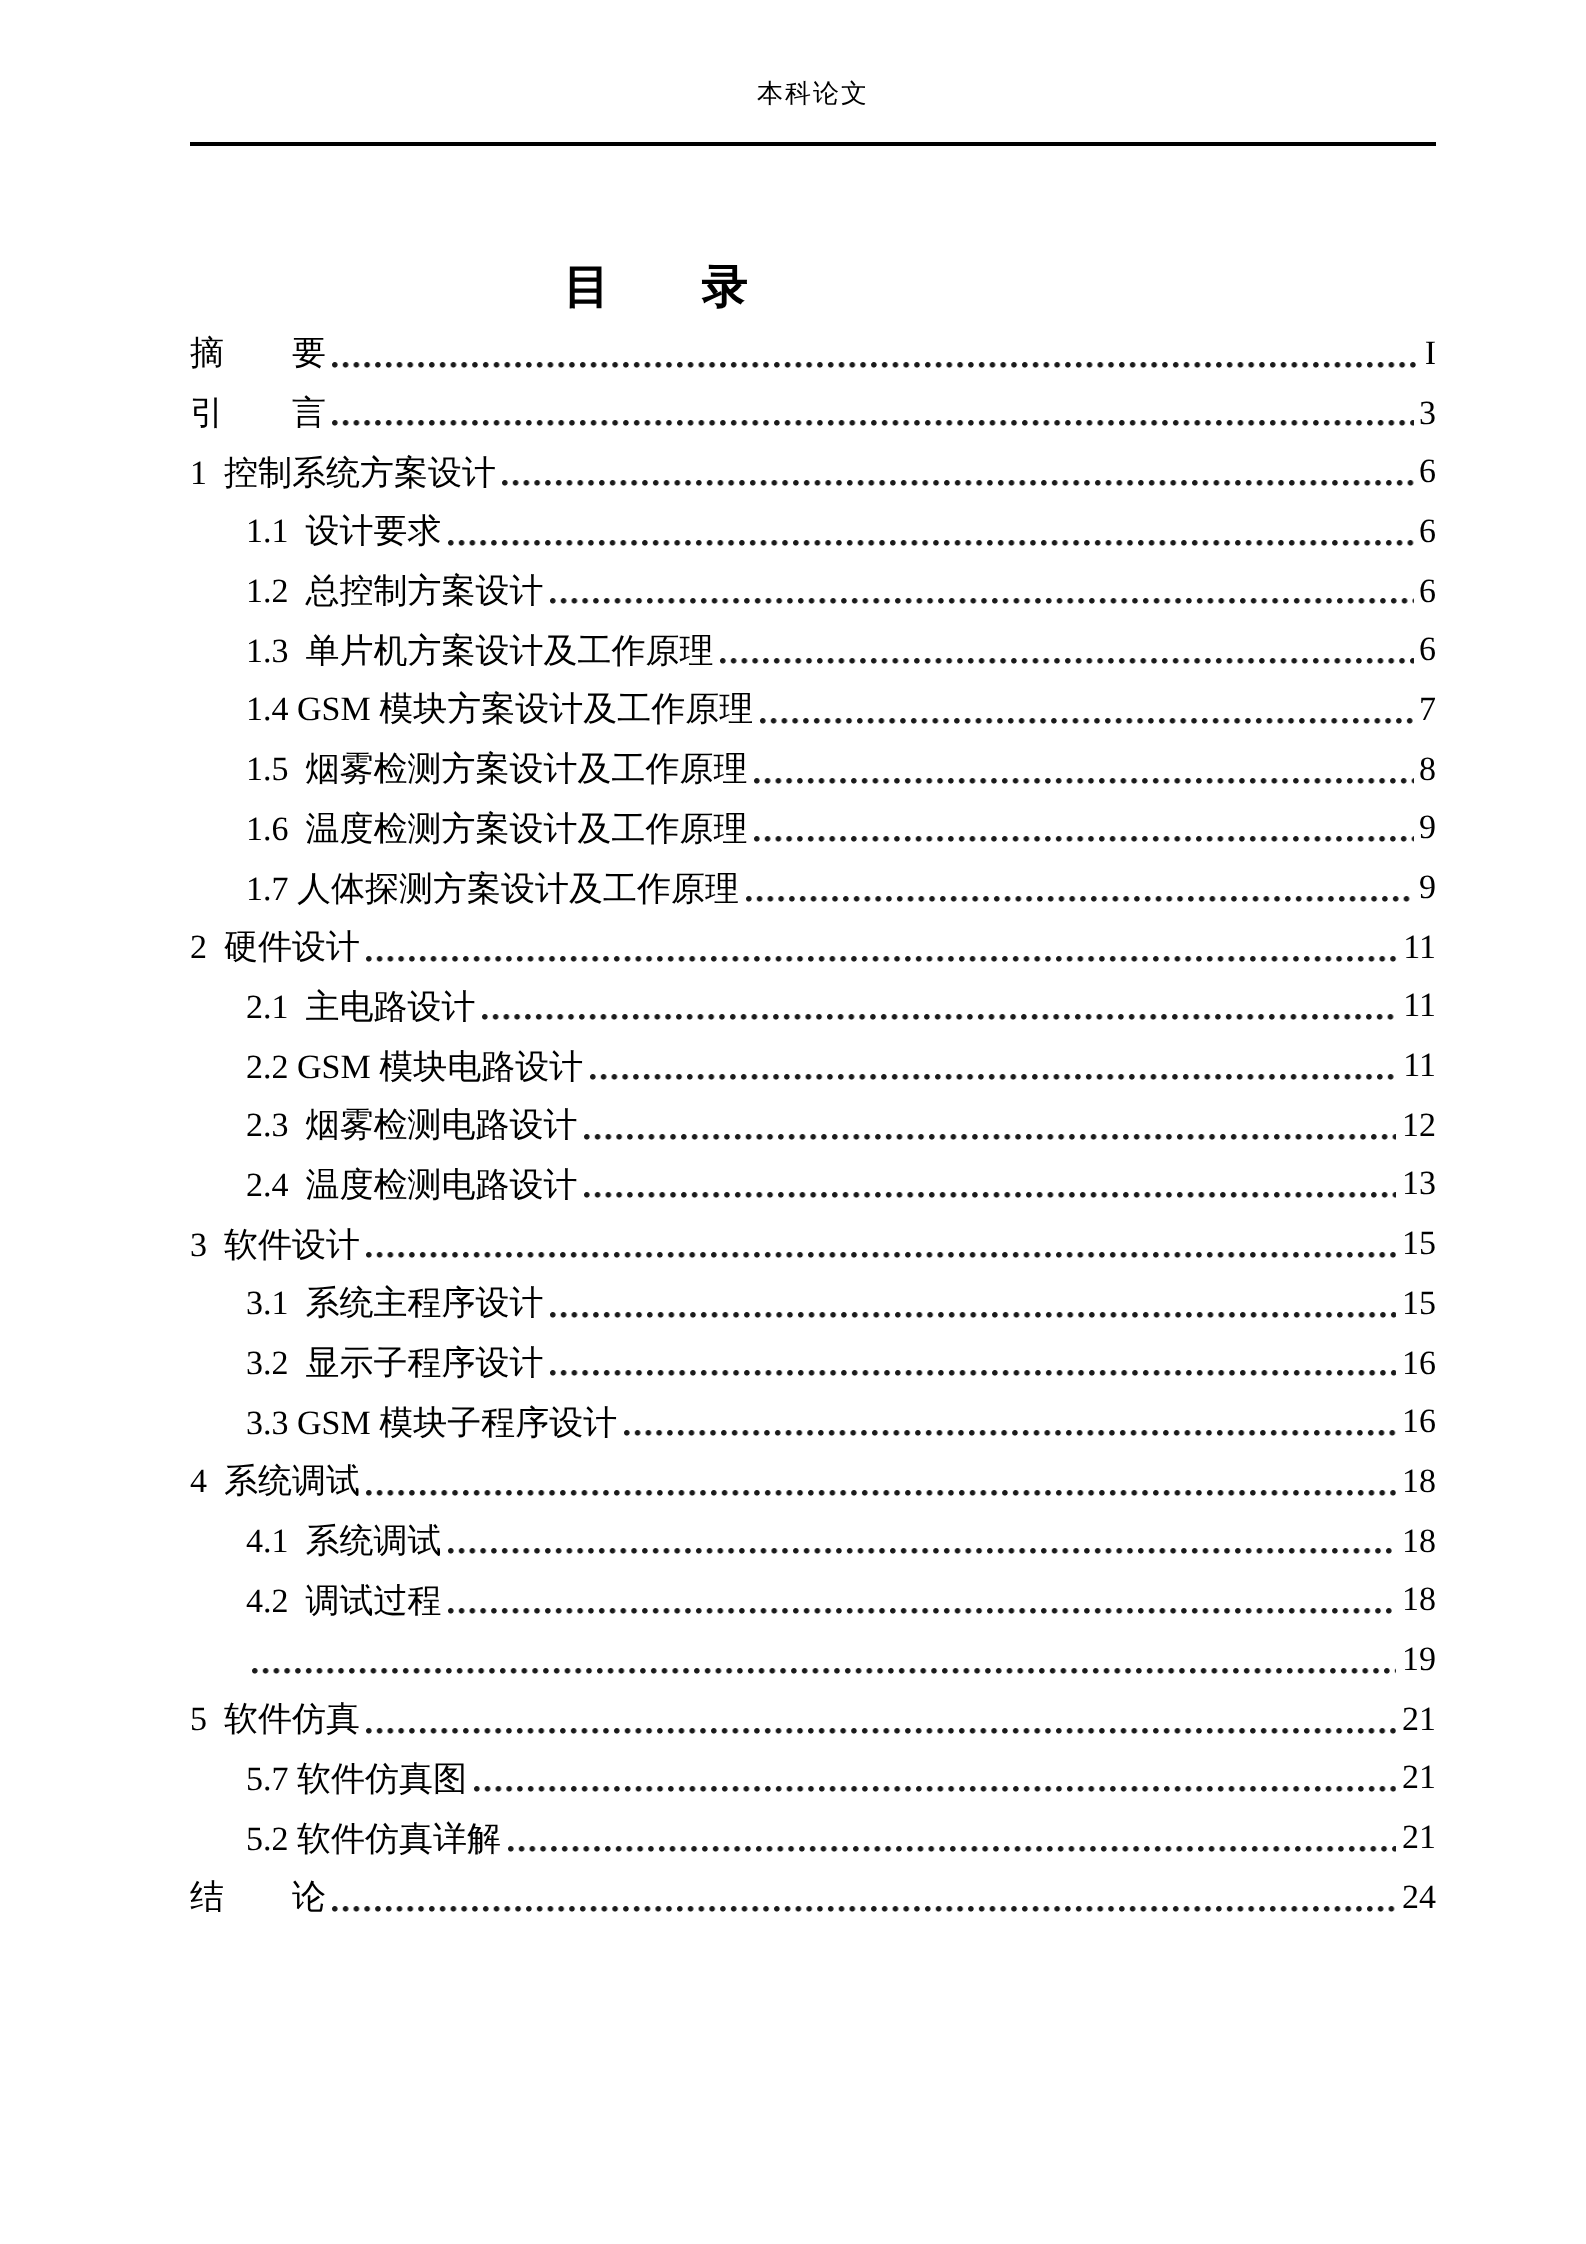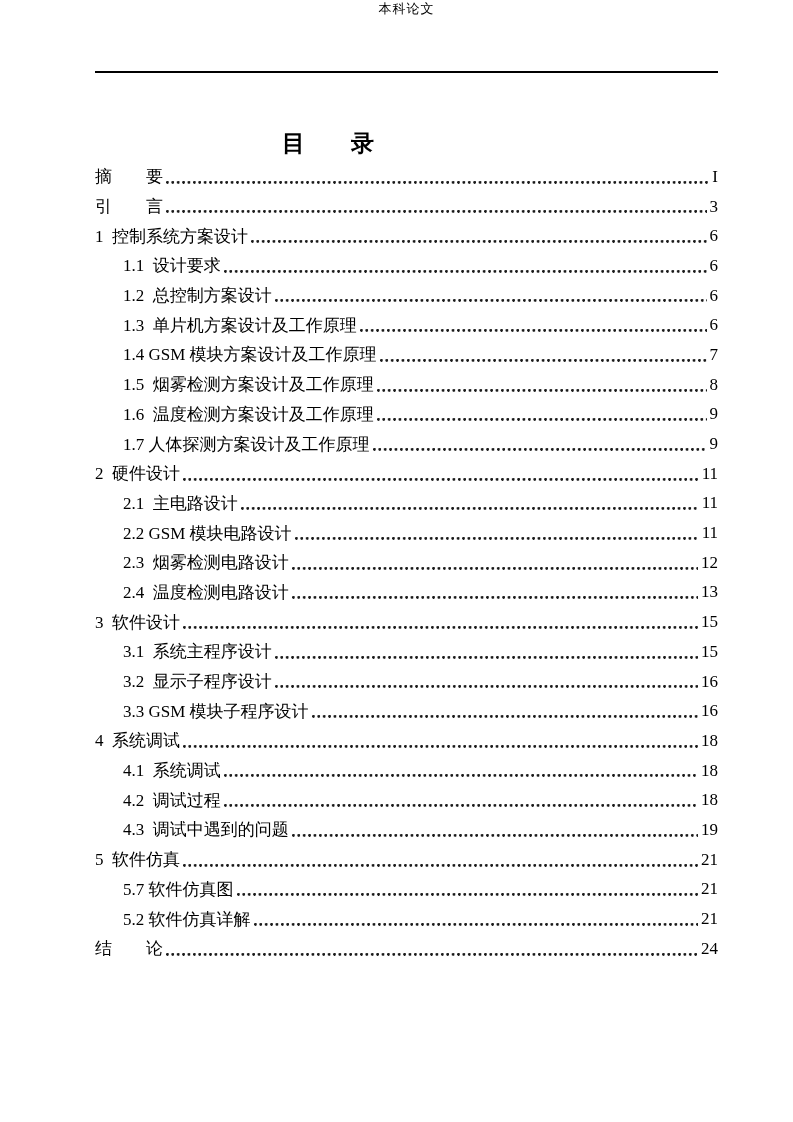--- a/index.html
+++ b/index.html
@@ -19,21 +19,21 @@
   
   .header {
     position: absolute;
     top: 0;
     left: 95px;
     width: 623px;
     height: 73px;
     box-sizing: border-box;
     border-bottom: 2px solid #000;
     display: flex;
-    align-items: flex-start;
+    align-items: flex-end;
     justify-content: center;
     padding-bottom: 15px;
     font-size: 13px;
     letter-spacing: 1px;
   }
   
   .doc-title {
     position: absolute;
     top: 129px;
     left: 0;
@@ -212,21 +212,20 @@
     <span class="toc-page">18</span>
   </div>
 
   <div class="toc-entry level-1">
     <span class="toc-label">4.2  调试过程</span>
     <span class="leader"></span>
     <span class="toc-page">18</span>
   </div>
 
   <div class="toc-entry level-1">
-    <span class="toc-label">4.3  调试中遇到的问题</span>
     <span class="leader"></span>
     <span class="toc-page">19</span>
   </div>
 
   <div class="toc-entry level-0">
     <span class="toc-label">5  软件仿真</span>
     <span class="leader"></span>
     <span class="toc-page">21</span>
   </div>
 

